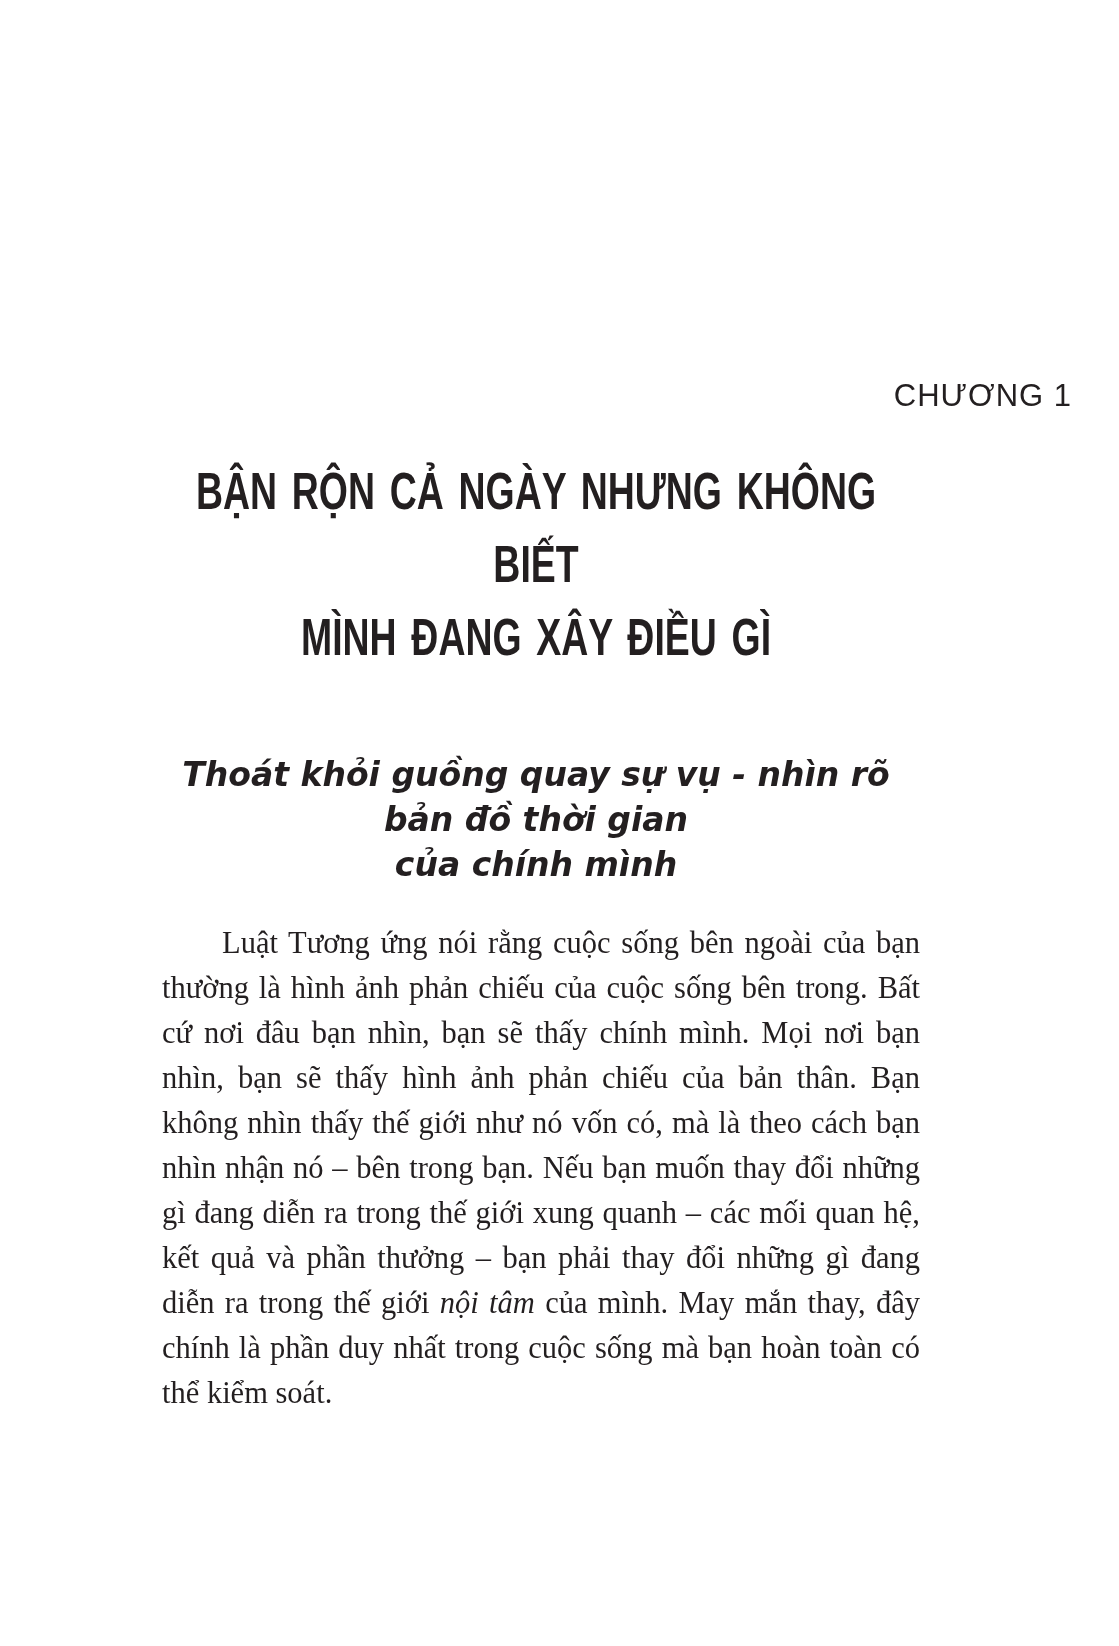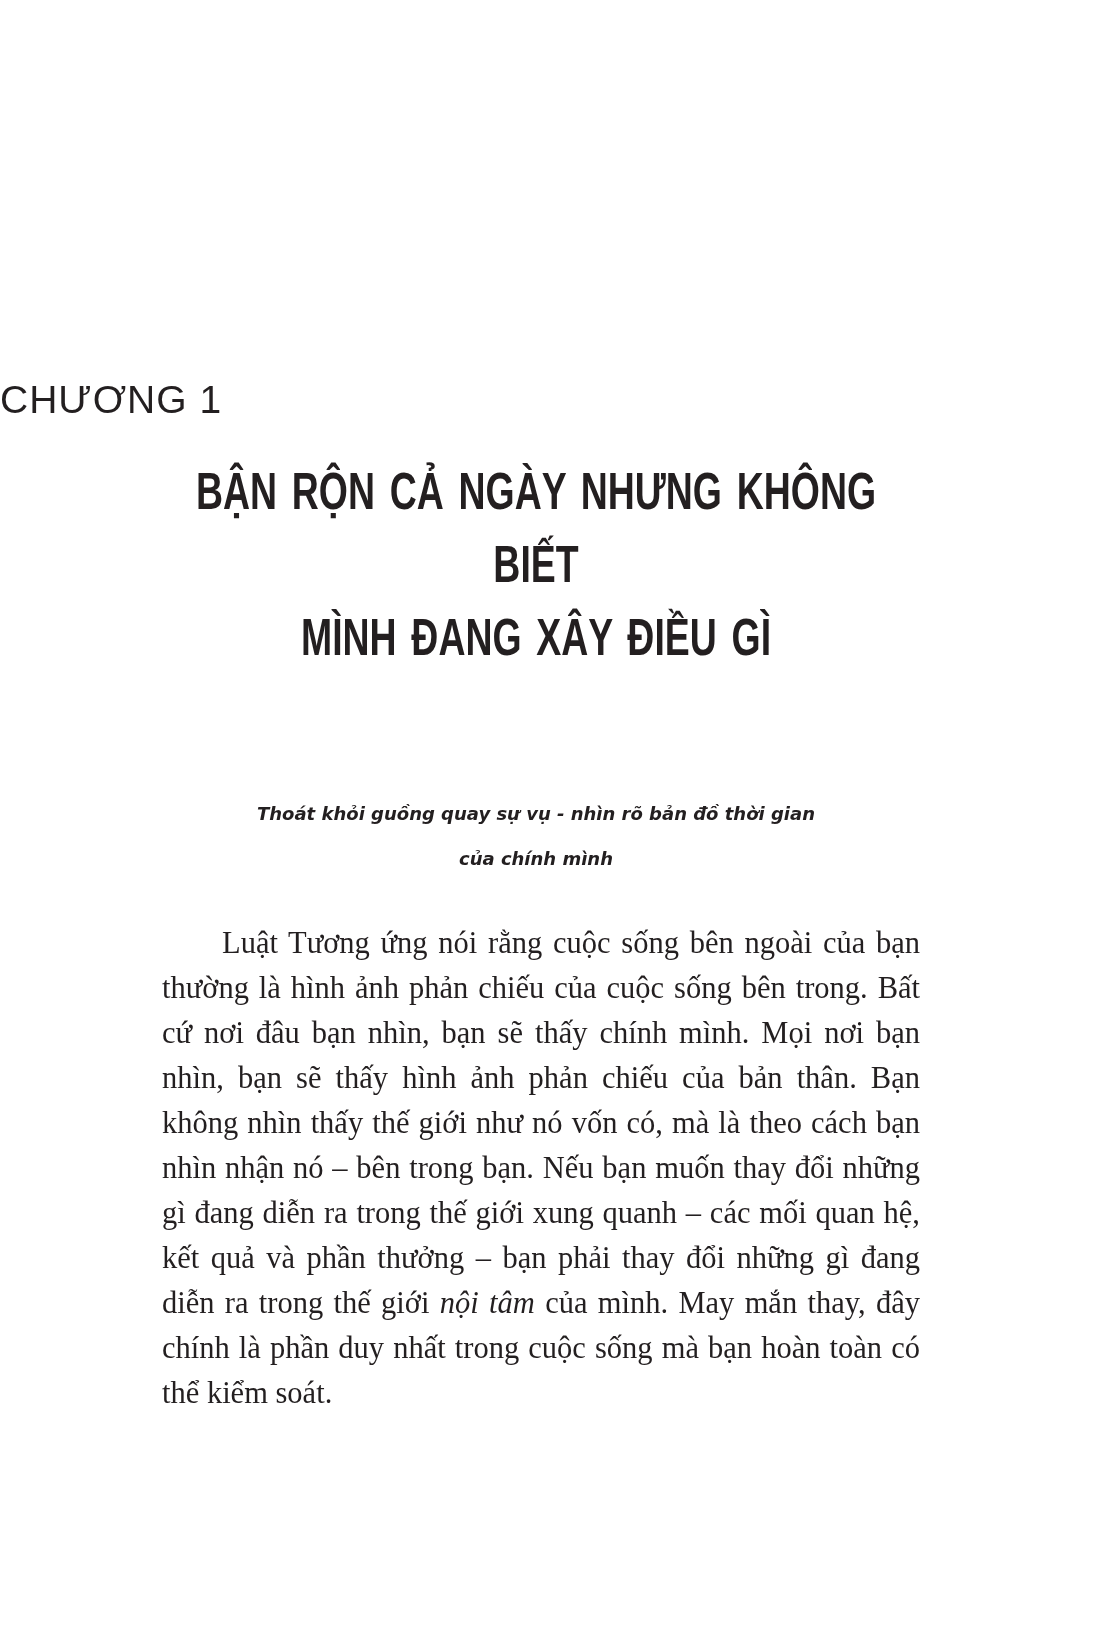--- a/index.html
+++ b/index.html
@@ -1,30 +1,30 @@
 <!DOCTYPE html>
 <html><head>
 <meta charset="utf-8">
 <style>
   html, body { margin: 0; padding: 0; background: #ffffff; }
   body { width: 1119px; height: 1646px; position: relative; overflow: hidden; color: #231f20; }
   .chapter-label {
-    position: absolute; top: 378px; left: 0; width: 1072px; text-align: left;
-    font-family: "Liberation Sans", sans-serif; font-size: 39px; letter-spacing: 1px; font-weight: 400;
+    position: absolute; top: 378px; left: 0; width: 1072px; text-align: right;
+    font-family: "Liberation Sans", sans-serif; font-size: 31px; letter-spacing: 1px; font-weight: 400;
   }
   .chapter-title {
     position: absolute; top: 455px; left: 0; width: 1072px; text-align: center;
     font-family: "Liberation Sans", sans-serif; font-weight: 700; font-size: 52px;
     line-height: 73px; transform: scaleX(0.72); transform-origin: 536px 0;
     letter-spacing: 0px; word-spacing: 6px;
   }
   .subtitle {
     position: absolute; top: 752px; left: 150px; width: 772px; text-align: center;
     font-family: "DejaVu Sans", sans-serif; font-style: italic; font-weight: 700;
-    font-size: 18px; line-height: 45px; margin-top: 39px;
+    font-size: 33px; line-height: 45px;
   }
   .body-text {
     position: absolute; top: 917px; left: 158px; width: 758px;
     font-family: "Liberation Serif", serif; font-size: 30.5px; line-height: 45px;
     text-align: justify; text-indent: 60px; margin: 4px;
   }
   .body-text em { font-style: italic; }
 </style>
 </head>
 <body>

